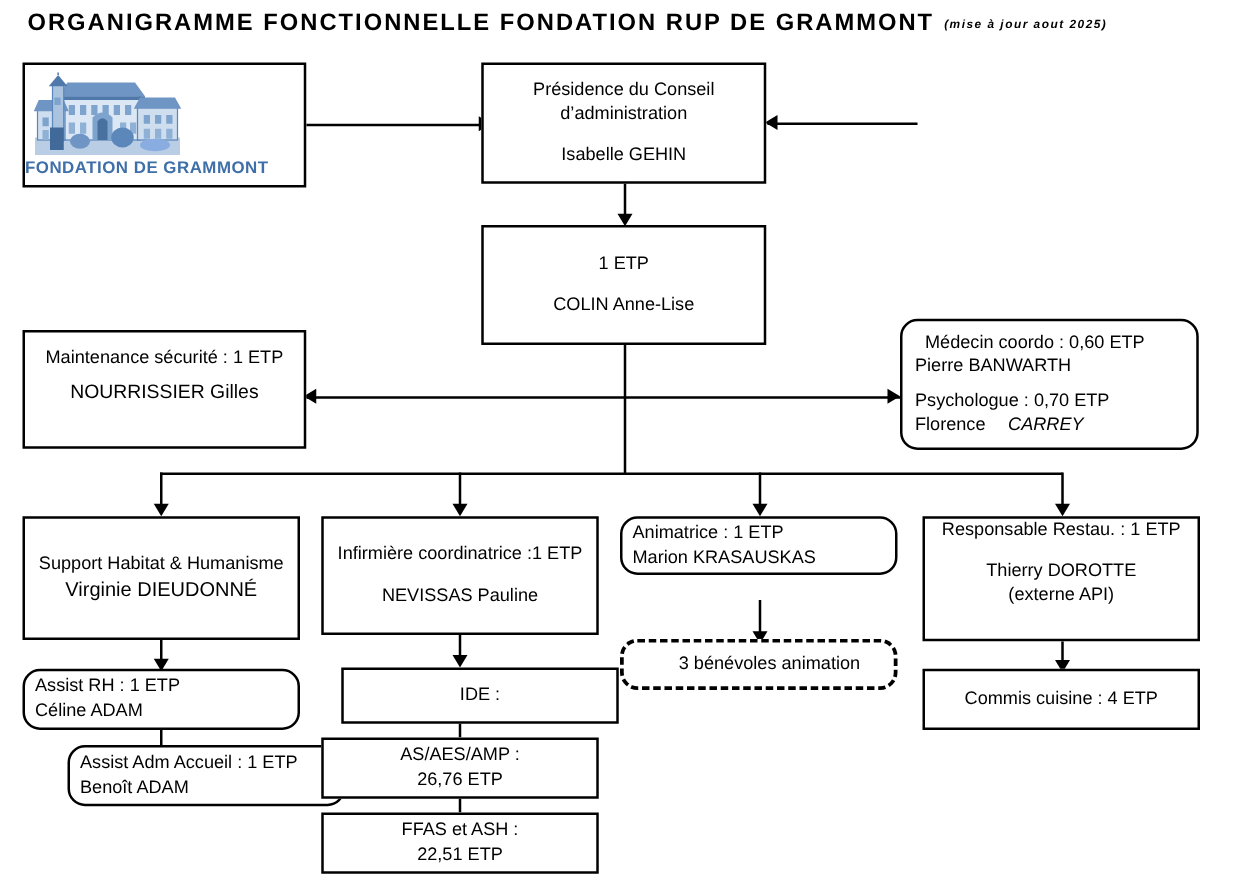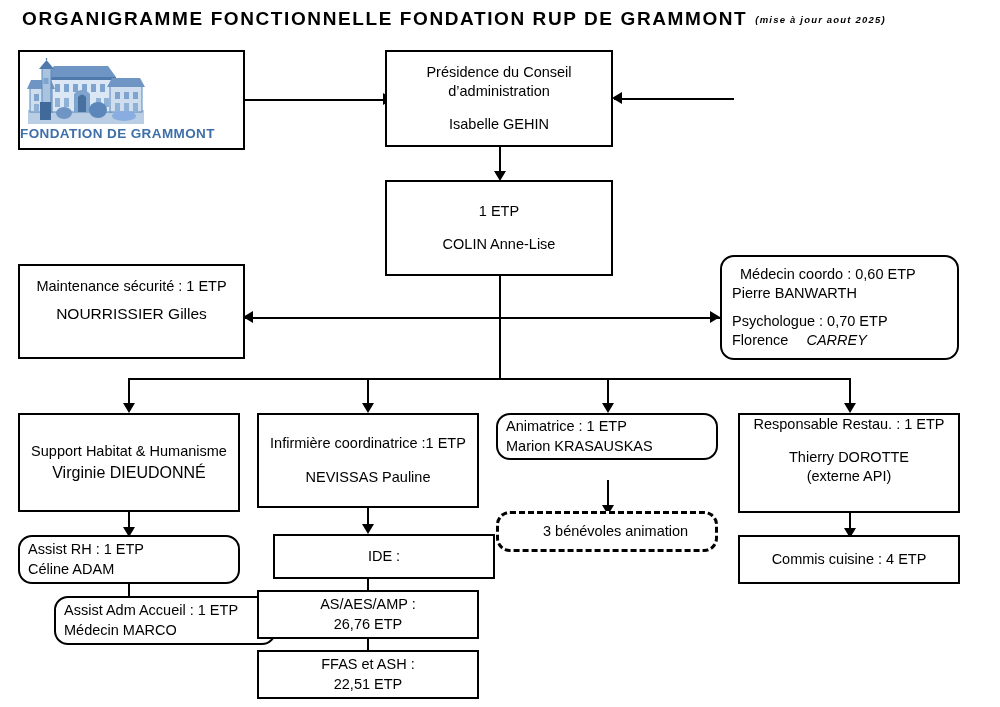--- a/index.html
+++ b/index.html
@@ -277,21 +277,21 @@
     <span class="ln" style="font-size:16px;text-align:center;">Virginie DIEUDONNÉ</span>
   </div>
 
   <div class="box left" style="left:18px; top:535px; width:222px; height:49px;">
     <span class="ln">Assist RH : 1 ETP</span>
     <span class="ln">Céline ADAM</span>
   </div>
 
   <div class="box left" style="left:18px; top:596px; width:222px; height:49px;margin-left:36px;">
     <span class="ln">Assist Adm Accueil : 1 ETP</span>
-    <span class="ln">Médecin MARCO</span>
+    <span class="ln">Benoît ADAM</span>
   </div>
 
   <div class="box center" style="left:257px; top:413px; width:222px; height:95px;">
     <span class="ln">Infirmière coordinatrice :1 ETP</span>
     <span class="spacer"></span>
     <span class="ln">NEVISSAS Pauline</span>
   </div>
 
   <div class="box center" style="left:257px; top:534px; width:222px; height:45px;margin-left:16px;">
     <span class="ln">IDE :</span>

